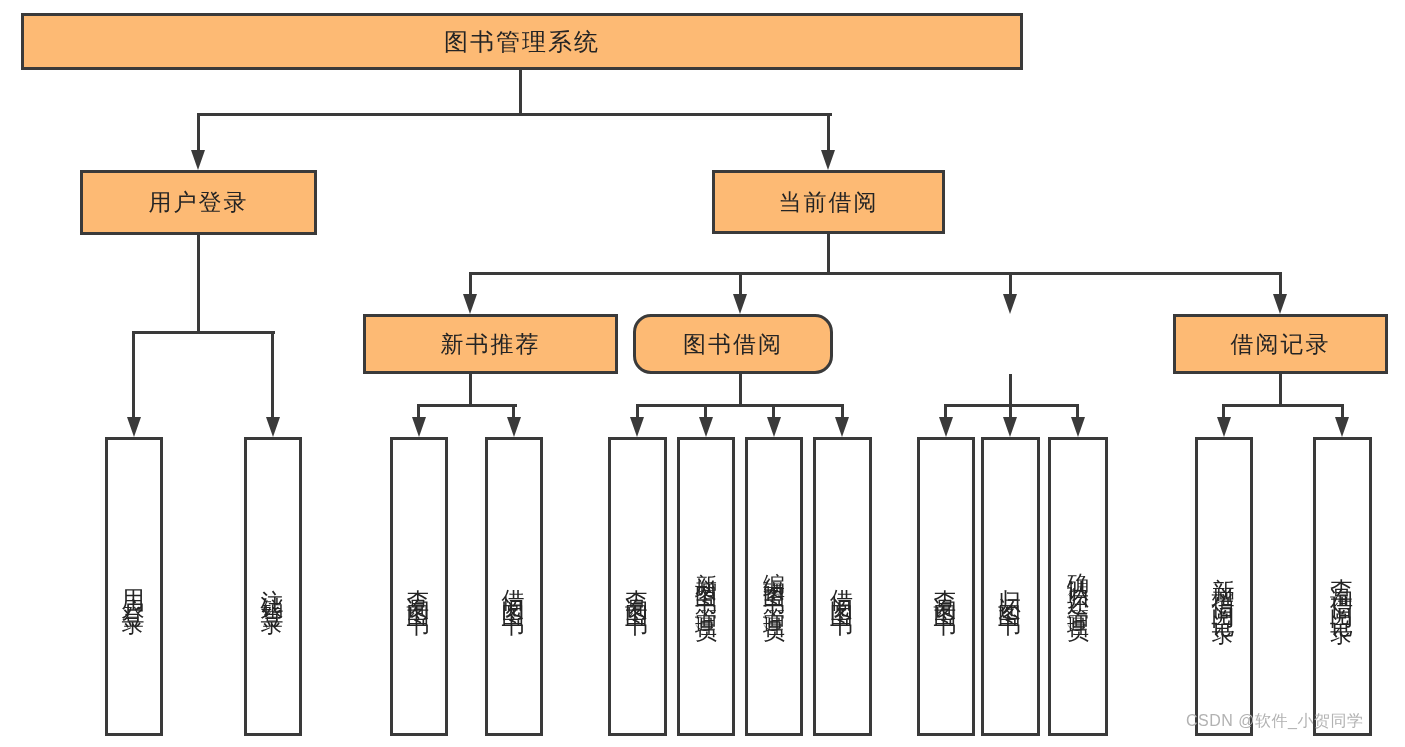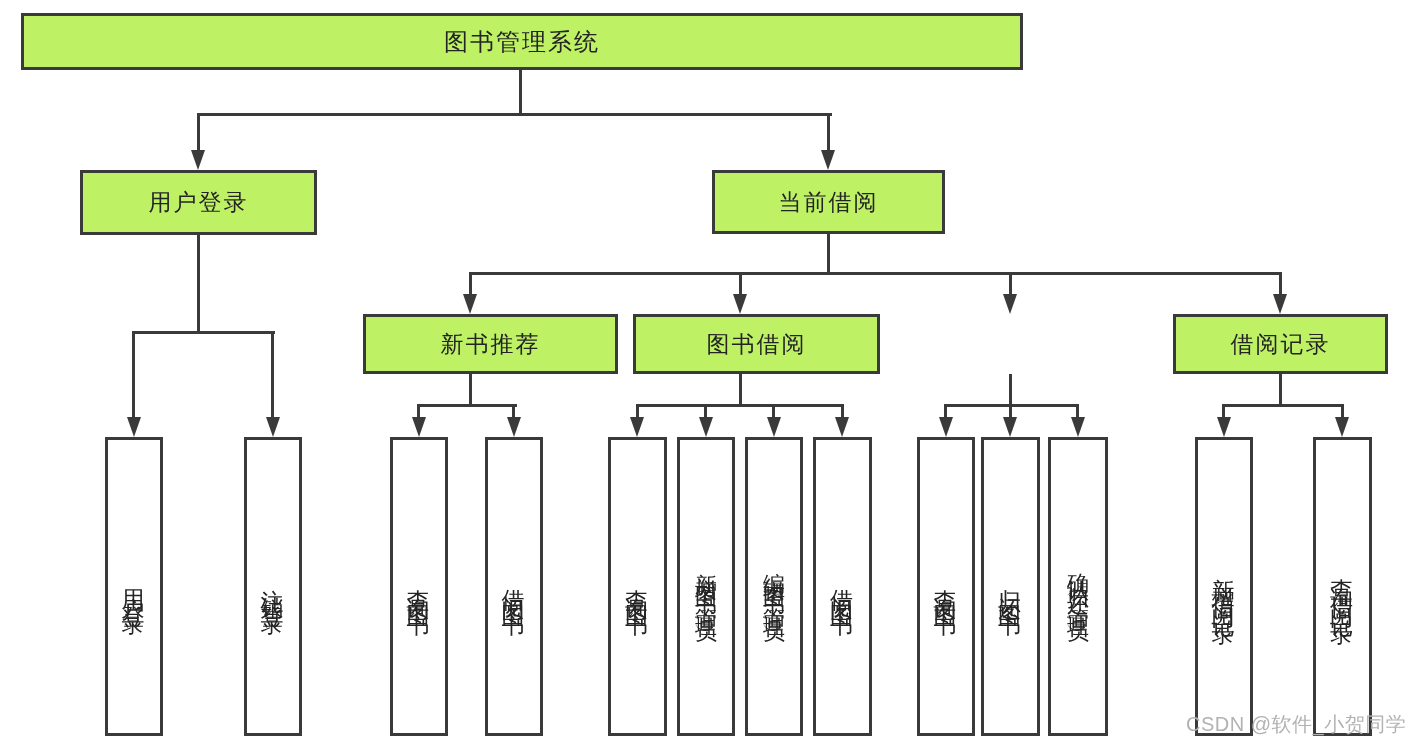--- a/index.html
+++ b/index.html
@@ -7,21 +7,21 @@
     position:relative;
     width:1405px; height:747px;
     background:#ffffff;
     font-family:"Liberation Sans", sans-serif;
     overflow:hidden;
   }
   .box {
     position:absolute;
     box-sizing:border-box;
     border:3px solid #3a3a3a;
-    background:#bef264;
+    background:#fdba74;
     display:flex;
     align-items:center;
     justify-content:center;
     color:#242424;
     font-size:23px;
     letter-spacing:2px;
     white-space:nowrap;
   }
   .root-box { font-size:24px; }
   .leaf {
@@ -50,41 +50,41 @@
   .arrow {
     position:absolute;
     width:0; height:0;
     border-left:7px solid transparent;
     border-right:7px solid transparent;
     border-top:20px solid #3a3a3a;
   }
   .watermark {
     position:absolute;
     left:1186px; top:711px;
-    font-size:20px;
+    font-size:16px;
     color:#b2b2b2;
     letter-spacing:0.5px;
     white-space:nowrap;
     z-index:5;
   }
 </style>
 </head>
 <body>
 
 <div id="canvas">
 
   <div class="box root-box" style="left:21px; top:13px; width:1002px; height:57px;">图书管理系统</div>
 
   <div class="box" style="left:80px; top:170px; width:237px; height:65px;">用户登录</div>
 
   <div class="box" style="left:712px; top:170px; width:233px; height:64px;">当前借阅</div>
 
   <div class="box" style="left:363px; top:314px; width:255px; height:60px;">新书推荐</div>
 
-  <div class="box" style="left:633px; top:314px; width:247px; height:60px;">图书借阅</div>
+  <div class="box" style="left:633px; top:314px; width:200px; height:60px;border-radius:18px;">图书借阅</div>
 
 
   <div class="box" style="left:1173px; top:314px; width:215px; height:60px;">借阅记录</div>
 
   <div class="leaf p4" style="left:105px; width:58px;">
     <span>用户登录</span>
   </div>
   <div class="leaf p4" style="left:244px; width:58px;">
     <span>注销登录</span>
   </div>

